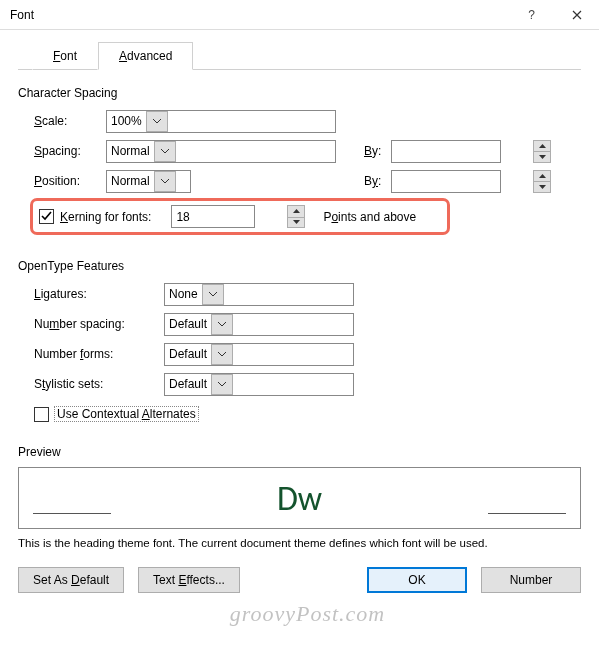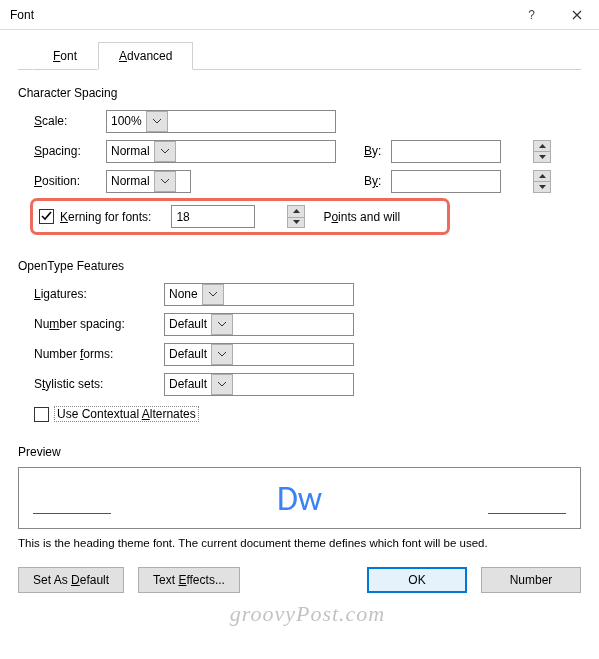--- a/index.html
+++ b/index.html
@@ -26,21 +26,21 @@
 .combo-arrow svg { width: 8px; height: 5px; }
 .spinner { height: 23px; display: flex; gap: 32px; }
 .spinner .sp-input { border: 1px solid #888; width: 56px; padding: 0 4px; display: flex; align-items: center; background:#fff; }
 .spinner .sp-btns { display: flex; flex-direction: column; }
 .spinner .sp-btn { width: 18px; height: 11.5px; background: #e1e1e1; border: 1px solid #adadad; display:flex; align-items:center; justify-content:center; }
 .spinner .sp-btn:first-child { border-bottom: none; }
 .check { width: 15px; height: 15px; border: 1px solid #333; display: inline-flex; align-items: center; justify-content: center; margin-right: 6px; background:#fff; }
 .check svg { width: 11px; height: 11px; }
 .hl-box { border: 3px solid #ef6a5a; border-radius: 7px; padding: 4px 6px; margin: 4px 0 4px 12px; display: flex; align-items: center; width: 420px; }
 .preview-box { border: 1px solid #888; height: 62px; margin: 6px 0; display: flex; align-items: center; justify-content: center; position: relative; }
-.preview-box .pv-text { font-family: Calibri, sans-serif; font-size: 34px; color: #3b82f6; }
+.preview-box .pv-text { font-family: Calibri, sans-serif; font-size: 34px; color: #14532d; }
 .preview-box .pv-line { position: absolute; bottom: 14px; height: 1px; background: #555; width: 78px; }
 .desc { font-size: 11.5px; margin: 8px 0 18px 0; }
 .btnrow { display: flex; align-items: center; gap: 14px; }
 .btn-push { height: 26px; min-width: 100px; border: 1px solid #adadad; background: #e1e1e1; display:flex; align-items:center; justify-content:center; padding: 0 14px; }
 .btn-primary { border: 2px solid #0078d7; background: #e5f1fb; }
 .spacer { flex: 1; }
 .watermark { position: absolute; bottom: 32px; width: 100%; text-align: center; font-family: Georgia, "Times New Roman", serif; font-style: italic; font-size: 22px; color: rgba(120,120,120,0.45); letter-spacing: 1px; pointer-events:none;padding-left:16px; }
 </style>
 </head>
 <body>
@@ -159,21 +159,21 @@
               </svg>
             </div>
           <div class="sp-btn">
               <svg width="7" height="4" viewBox="0 0 7 4">
                 <path d="M0 0 L3.5 4 L7 0 Z" fill="#333"></path>
               </svg>
             </div>
         </div>
       </div>
       <div style="width:18px"></div>
-      <div><span>P</span><span class="und">o</span><span>ints and will</span></div>
+      <div><span>P</span><span class="und">o</span><span>ints and above</span></div>
     </div>
 
     <div style="height:14px"></div>
     <div class="group-label">OpenType Features</div>
 
     <div class="row">
       <div class="lbl-wide"><span class="und">L</span><span>igatures:</span></div>
       <div class="combo" style="width:190px">
         <span>None</span>
         <div class="combo-arrow">

